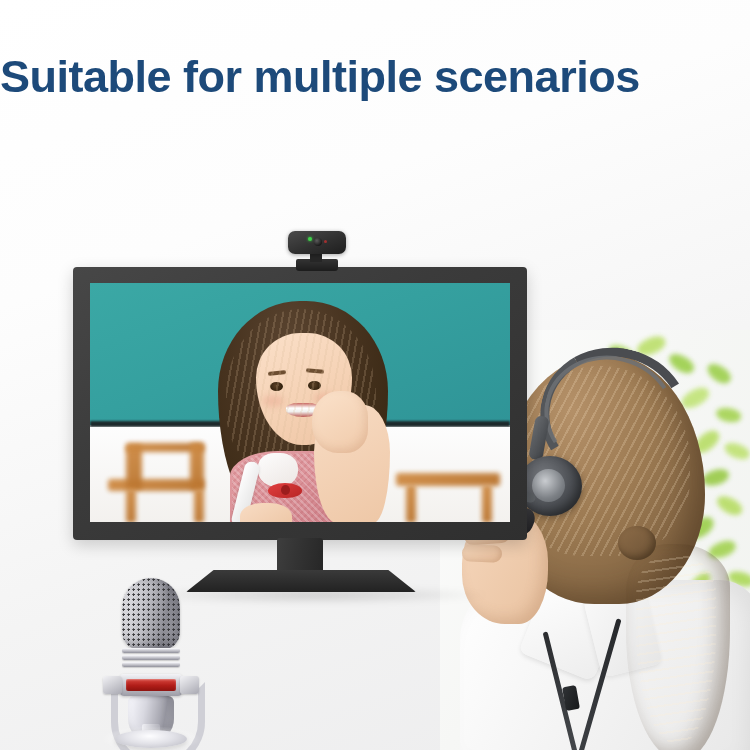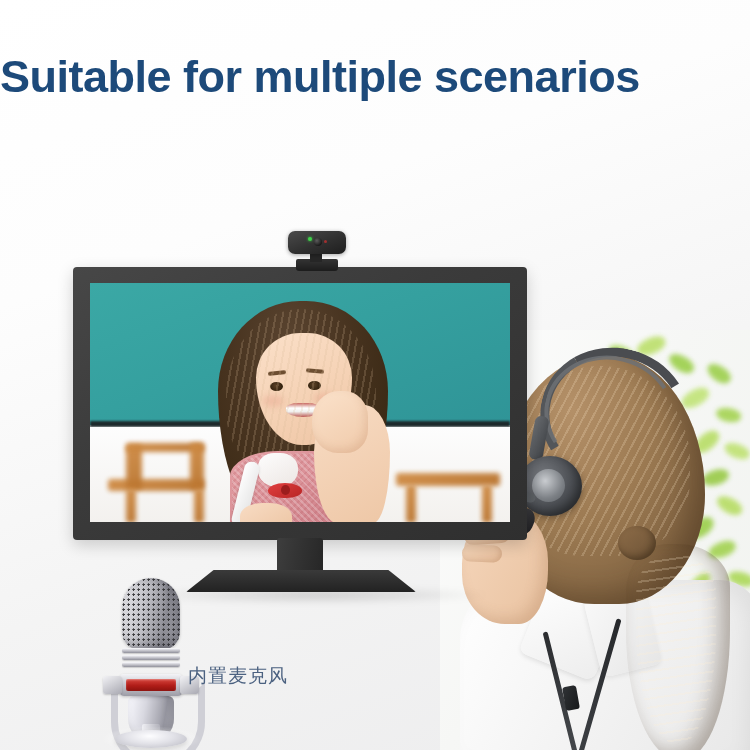--- a/index.html
+++ b/index.html
@@ -752,15 +752,14 @@
     <div class="mic-lower"></div>
     <div class="mic-band"></div>
     <div class="mic-red"></div>
     <div class="mic-knob-l"></div>
     <div class="mic-knob-r"></div>
     <div class="mic-stem"></div>
     <div class="mic-glow"></div>
     <div class="mic-base"></div>
   </div>
 
-  <div class="mic-caption">内置麦克风</div>
 
 </div>
 
 </body></html>

